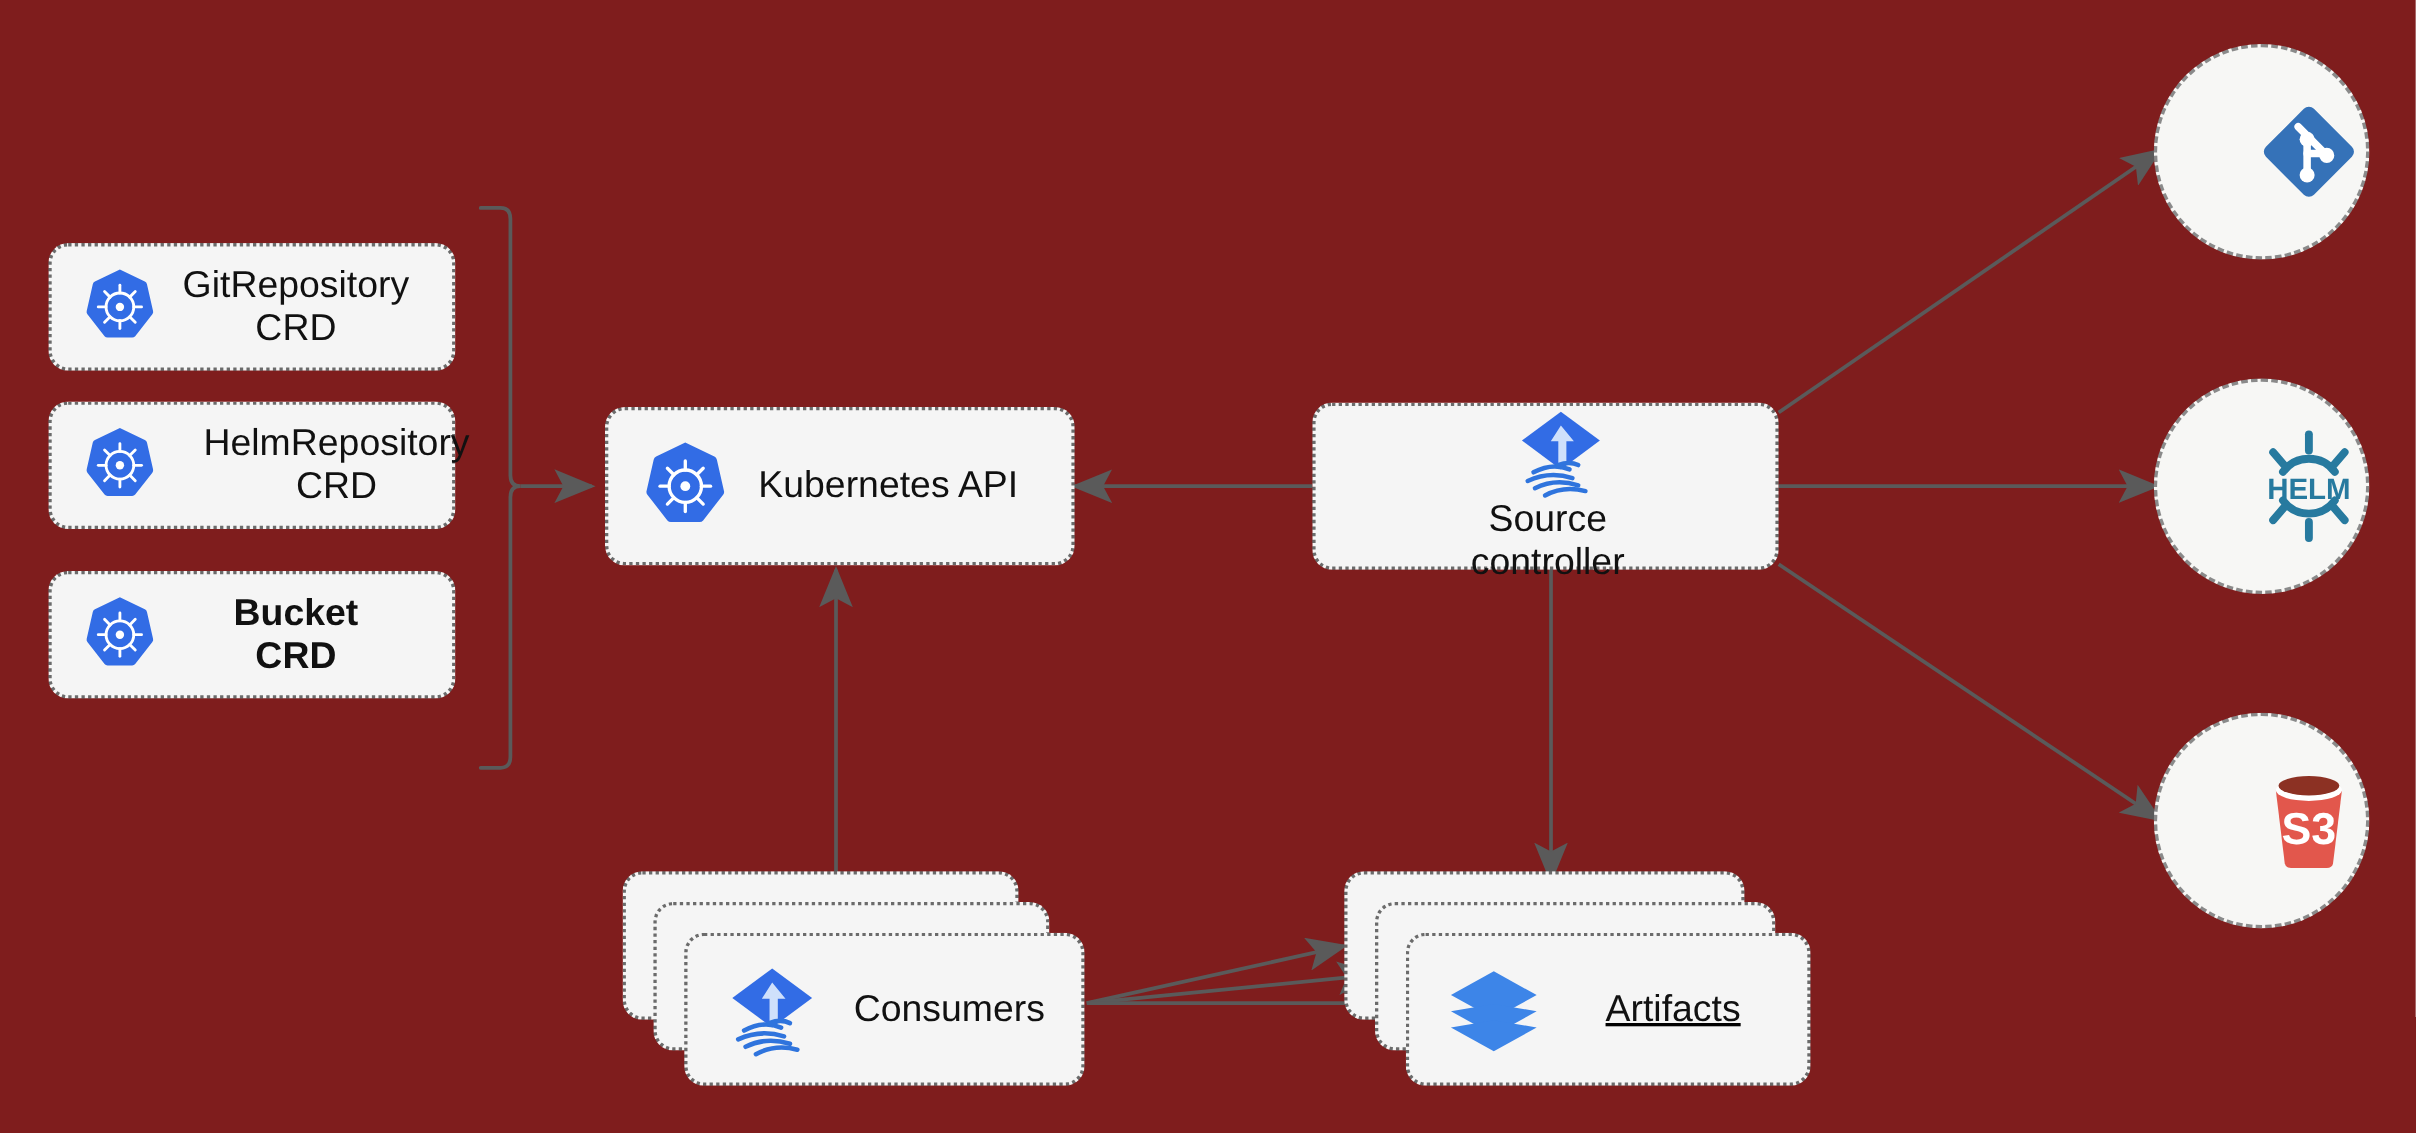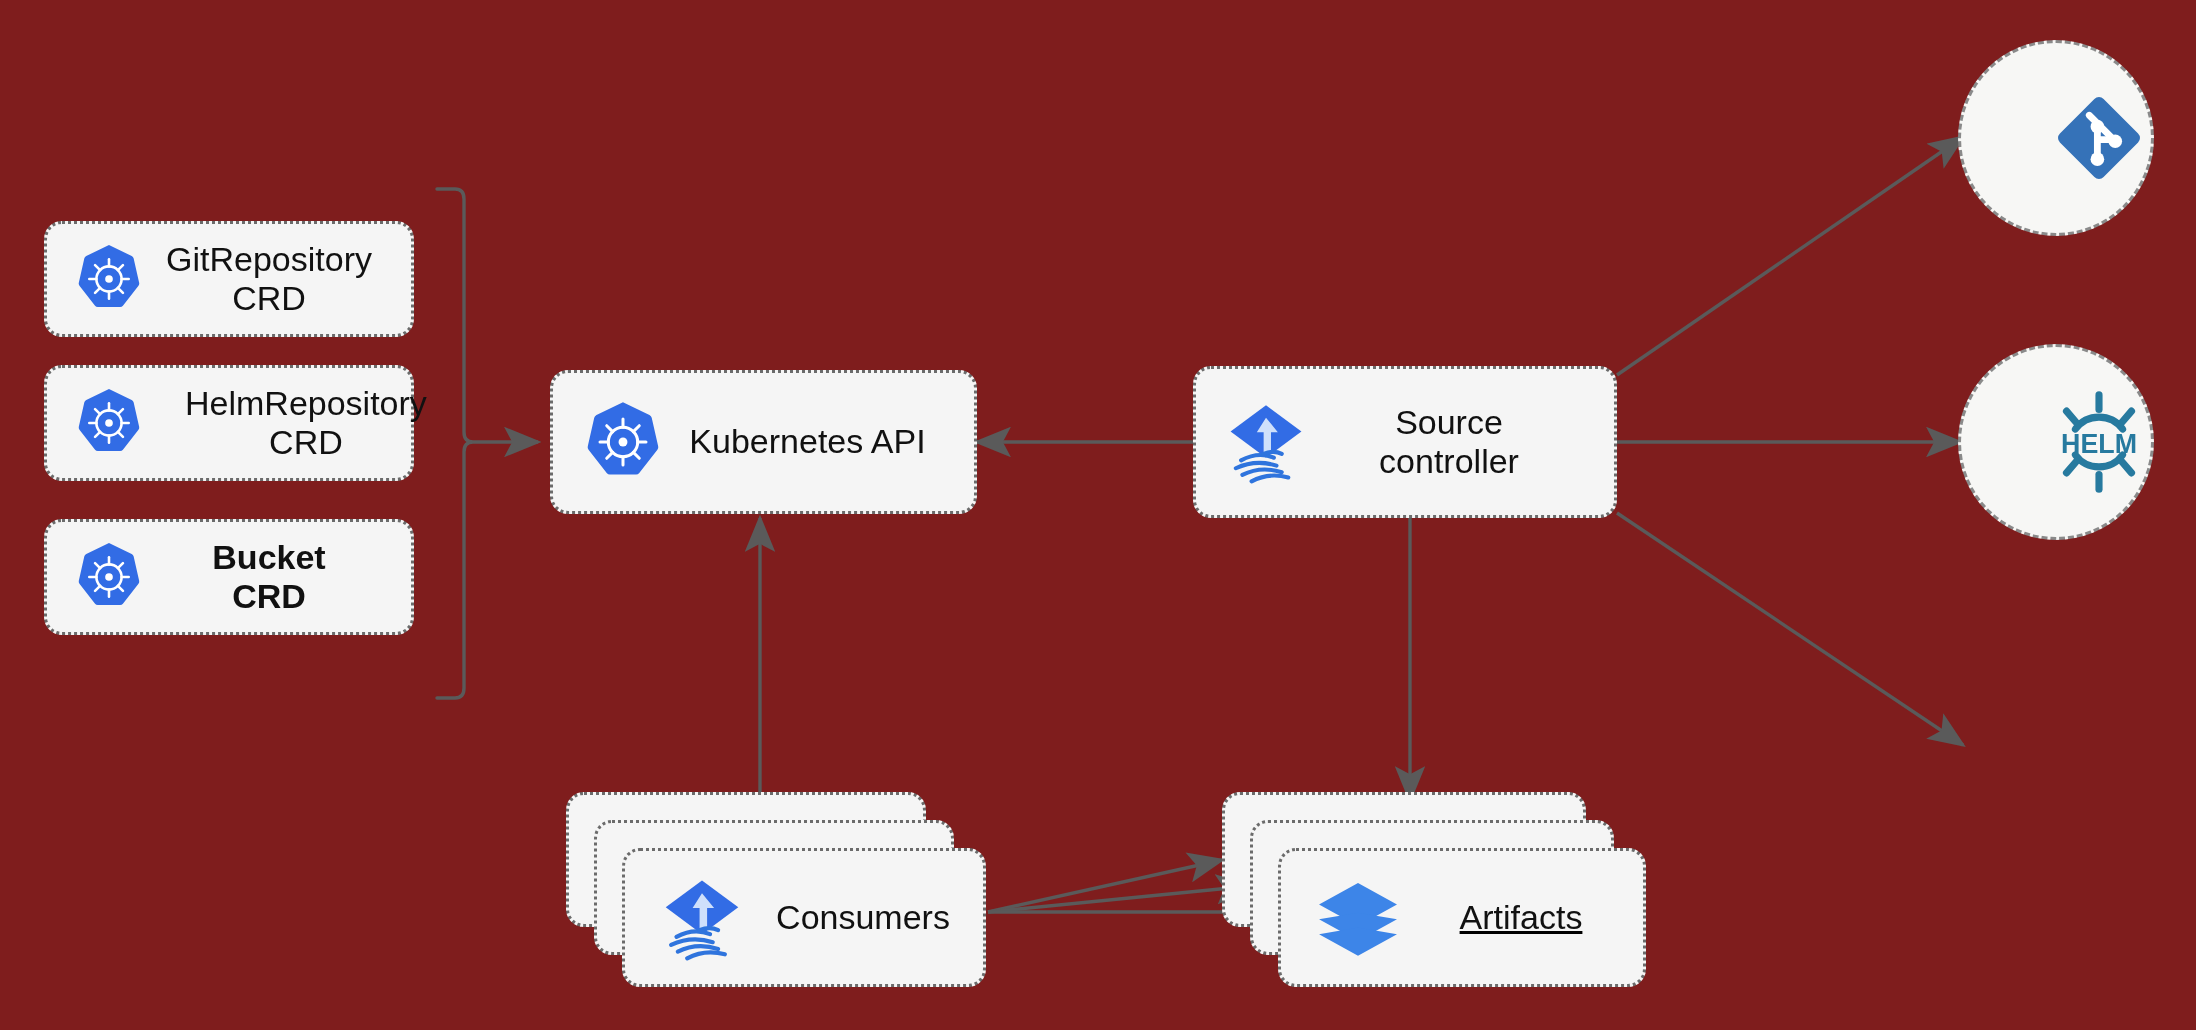--- a/index.html
+++ b/index.html
@@ -212,21 +212,21 @@
         <line x1="19.6" y1="19.6" x2="24.1" y2="24.1"></line>
           <line x1="39.9" y1="39.9" x2="44.4" y2="44.4"></line>
         <line x1="44.4" y1="19.6" x2="39.9" y2="24.1"></line>
           <line x1="24.1" y1="39.9" x2="19.6" y2="44.4"></line>
       </g>
       <circle cx="32" cy="32" r="3.4" fill="#fff"></circle>
     </svg>
     <div class="lbl">Kubernetes API</div>
   </div>
 
-  <div class="node ctr" style="left:1193px; top:366px; width:424px; height:152px;">
+  <div class="node ctr" style="left:1193px; top:366px; width:424px; height:152px;flex-direction:column;">
     <svg class="ico" viewBox="0 0 64 64">
       <path fill="#326CE5" d="M32 4 59 24 32 44 5 24z"></path>
       <path fill="#cfe0fb" d="M32 13.5 41 24.5h-5.2v15.5h-5.6V24.5H25z"></path>
       <g stroke="#2f74dd" stroke-width="3.1" fill="none" stroke-linecap="round">
         <path d="M13 46 Q 26 39 38 44"></path>
         <path d="M9 52 Q 24 45 40 50"></path>
         <path d="M14 57 Q 28 50 44 55"></path>
         <path d="M21 62 Q 34 55 49 59"></path>
         <path d="M30 41 Q 38 38 44 41"></path>
       </g>
@@ -290,14 +290,22 @@
         <line x1="32" y1="52" x2="32" y2="61"></line>
         <line x1="12" y1="13" x2="18" y2="20"></line>
         <line x1="52" y1="13" x2="46" y2="20"></line>
         <line x1="12" y1="51" x2="18" y2="44"></line>
         <line x1="52" y1="51" x2="46" y2="44"></line>
       </g>
       <text x="32" y="39" text-anchor="middle" font-family="'Liberation Sans', sans-serif" font-size="16.5" font-weight="bold" fill="#277A9F">HELM</text>
     </svg>
   </div>
 
+  <div class="circle" style="left:1958px; top:648px;">
+    <svg class="ico" viewBox="0 0 64 64">
+      <path fill="#E2574C" d="M13.5 15 H50.5 L45.5 56 Q45 58.5 42 58.5 H22 Q19 58.5 18.5 56 z"></path>
+      <ellipse cx="32" cy="15" rx="18.5" ry="6" fill="#ffffff"></ellipse>
+      <ellipse cx="32" cy="12.5" rx="17" ry="5.4" fill="#8C3123"></ellipse>
+      <text x="32" y="45" text-anchor="middle" font-family="'Liberation Sans', sans-serif" font-size="25" font-weight="bold" fill="#ffffff">S3</text>
+    </svg>
+  </div>
 
 </div>
 
 </body></html>

